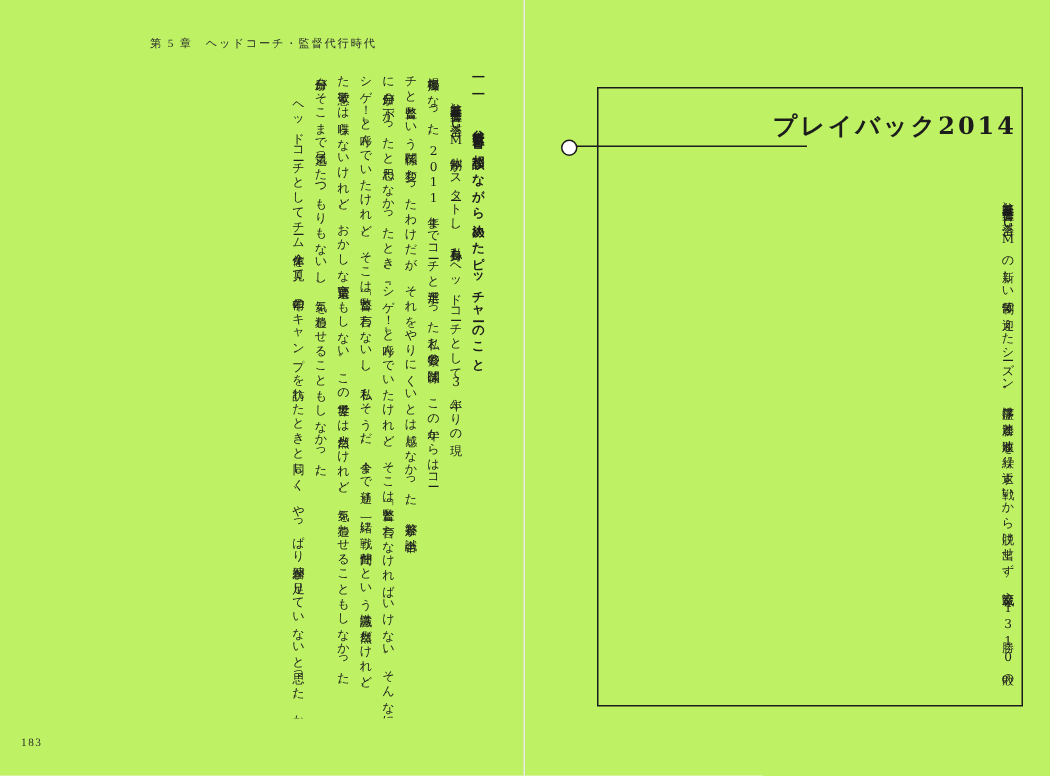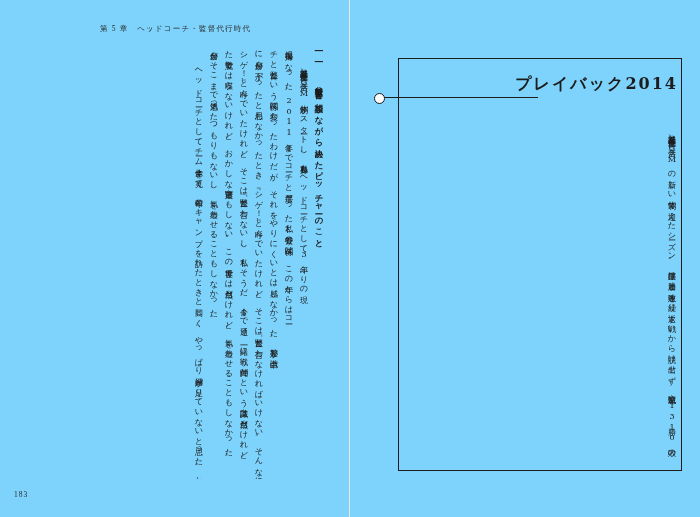--- a/index.html
+++ b/index.html
@@ -16,21 +16,21 @@
   .spread {
     position: relative;
     width: 700px;
     height: 517px;
     background: #fdfdfd;
     display: flex;
   }
   .page {
     position: relative;
     height: 517px;
-    background: #7dd3fc;
+    background: #bef264;
     box-sizing: border-box;
   }
   .page-left {
     width: 350px;
     border-right: 1px solid #e8e8e8;
   }
   .page-right {
     width: 350px;
   }
 

